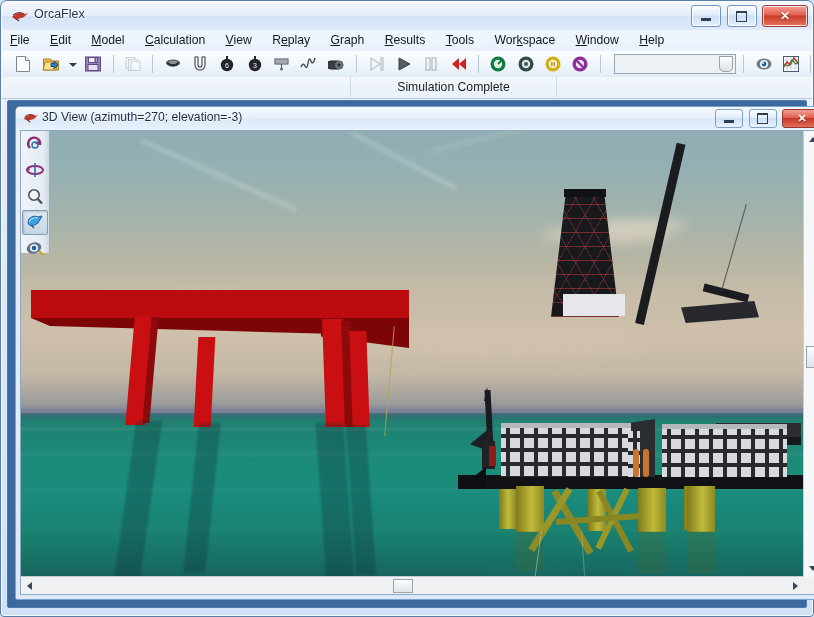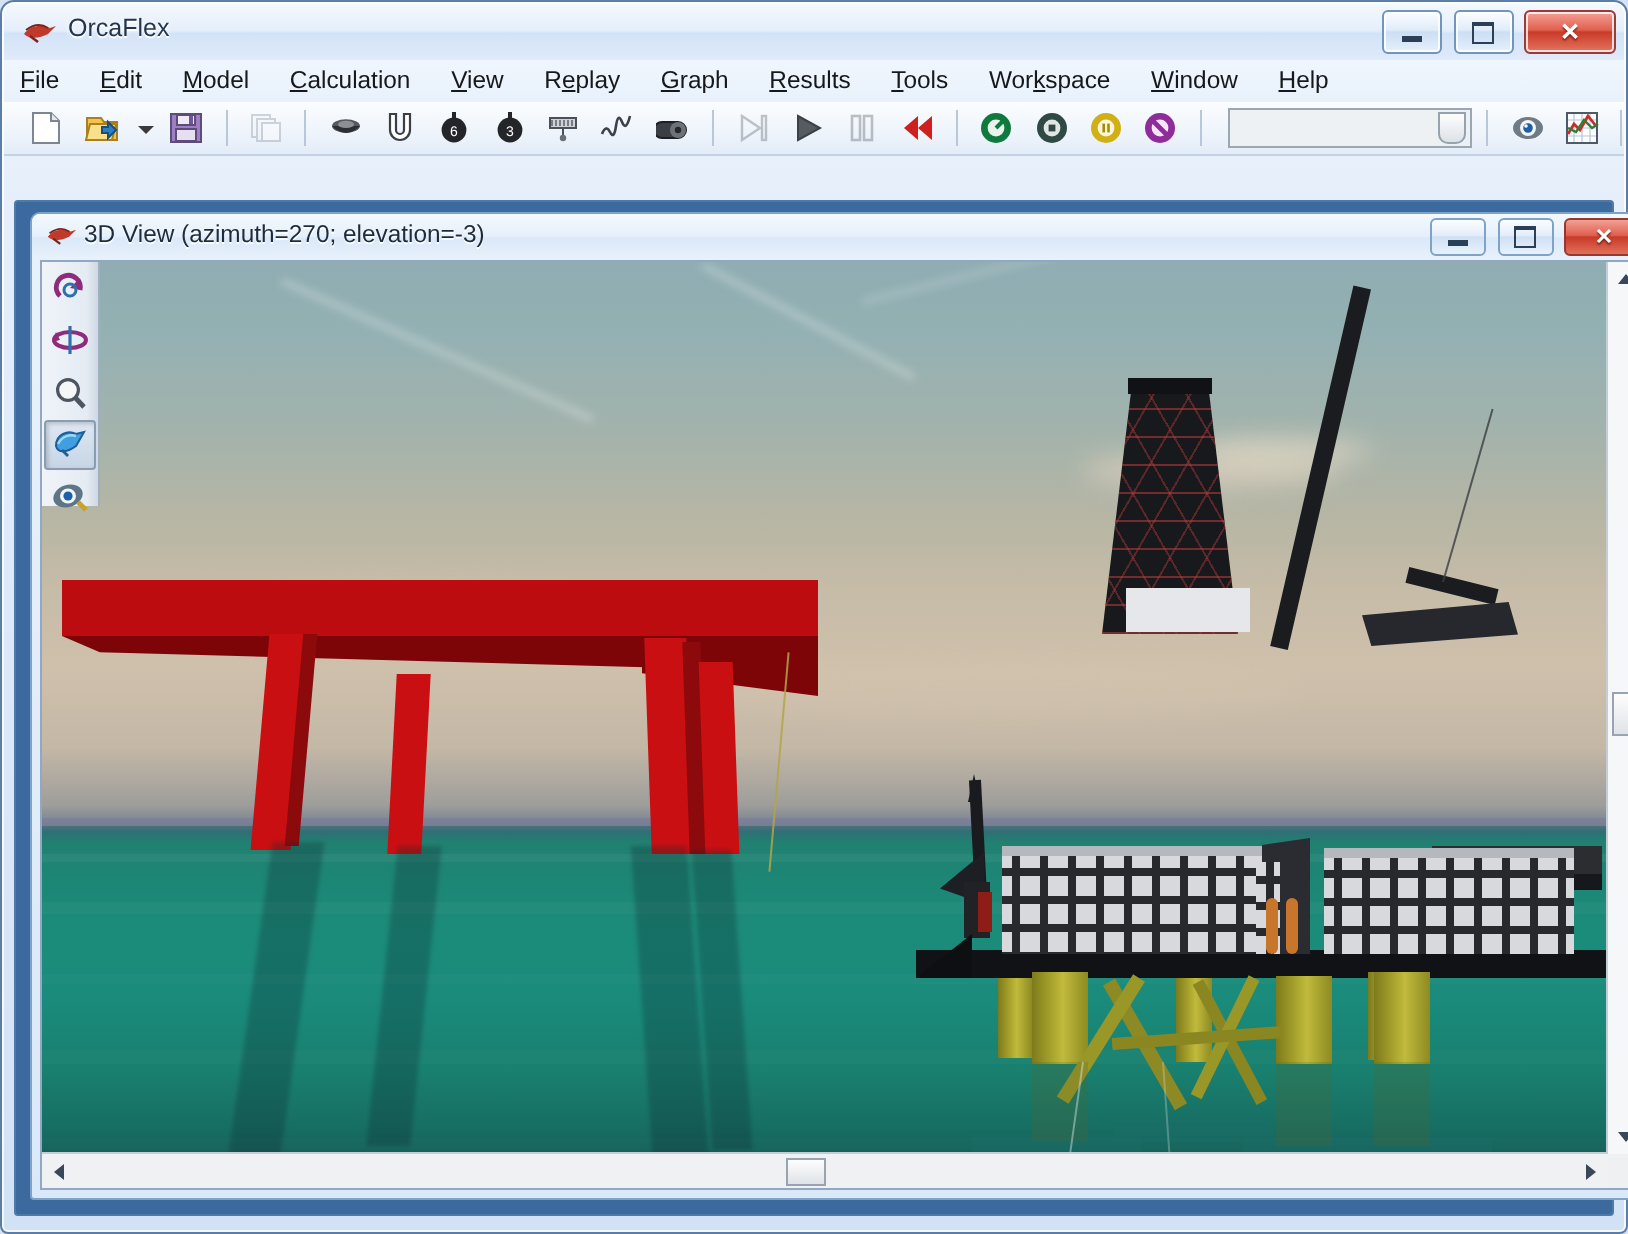--- a/index.html
+++ b/index.html
@@ -517,20 +517,23 @@
         <path d="M2 12 l3 -5 l3 3 l4 -7 l4 5" stroke="#cc2b2b" stroke-width="1.4" fill="none"></path>
         <path d="M2 9 l4 2 l4 -6 l4 4 l3 -2" stroke="#2e7d32" stroke-width="1.2" fill="none"></path>
       </svg>
     </span>
 
     <span class="tb-sep"></span>
 
     
   </div>
 
+  <div class="statusstrip">
+    <div class="status-cell">Simulation Complete</div>
+  </div>
 
   <div class="mdi-client">
 
     <div class="child-window">
 
       <div class="child-titlebar">
         <span class="child-ico">
           <svg width="16" height="13" viewBox="0 0 18 14">
             <path d="M1 8 C4 4, 9 3, 14 5 L17 4 L13 8 C9 10, 4 11, 1 8 Z" fill="#c0392b"></path>
             <path d="M2 6 C6 3, 10 3, 13 5" stroke="#7b241c" stroke-width="1" fill="none"></path>

